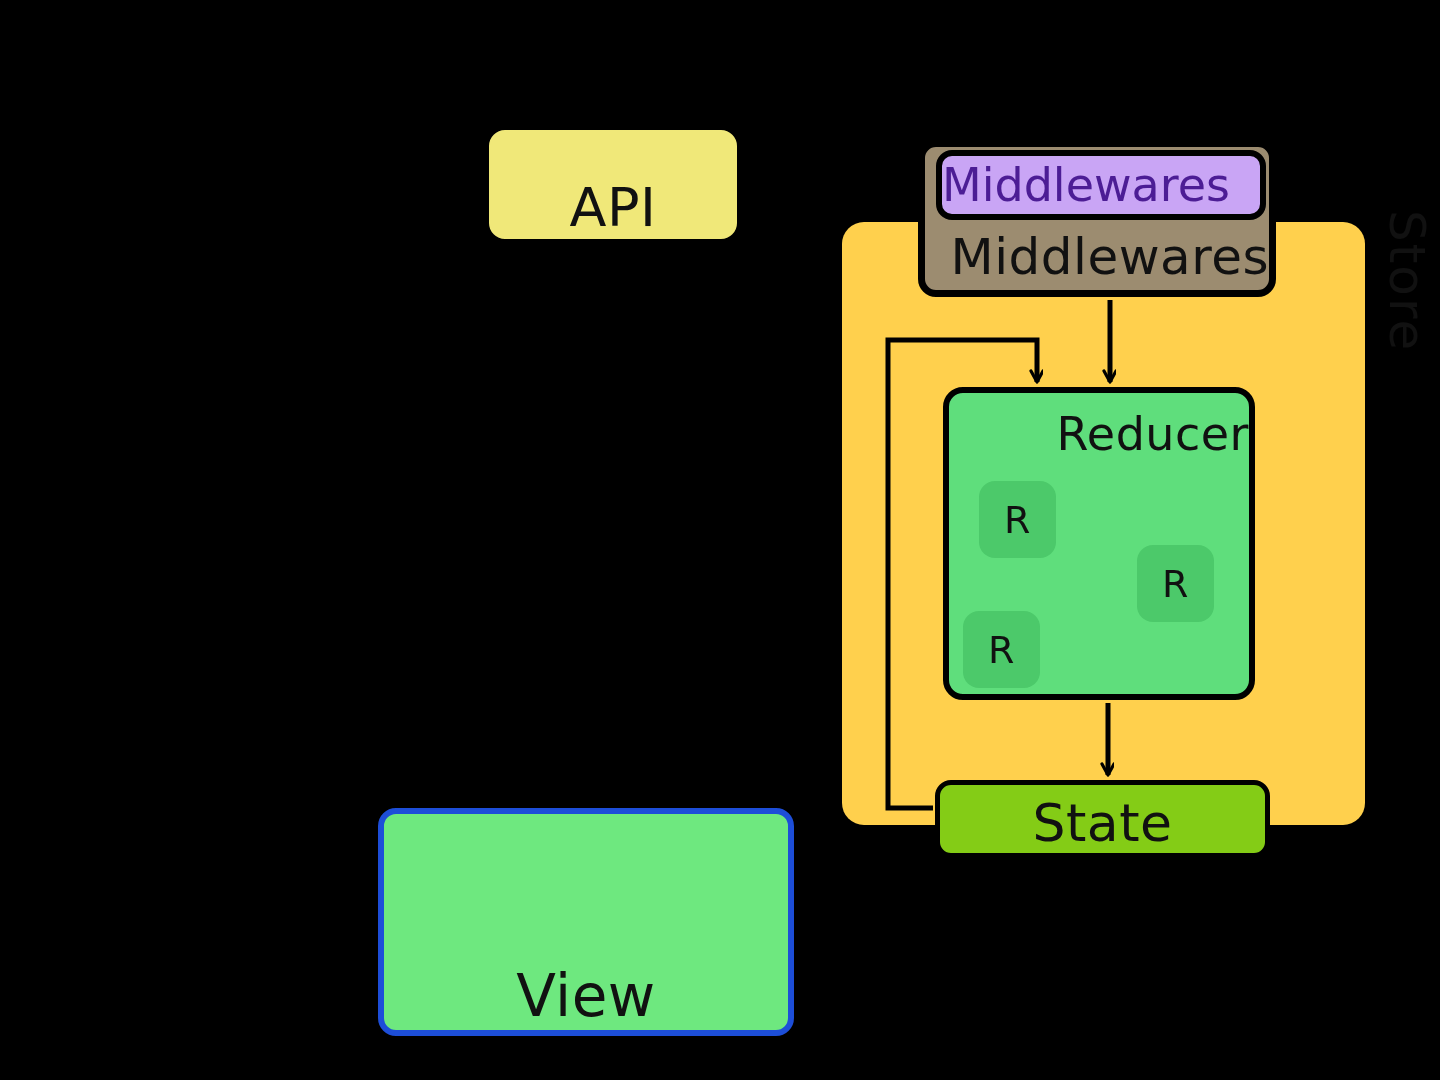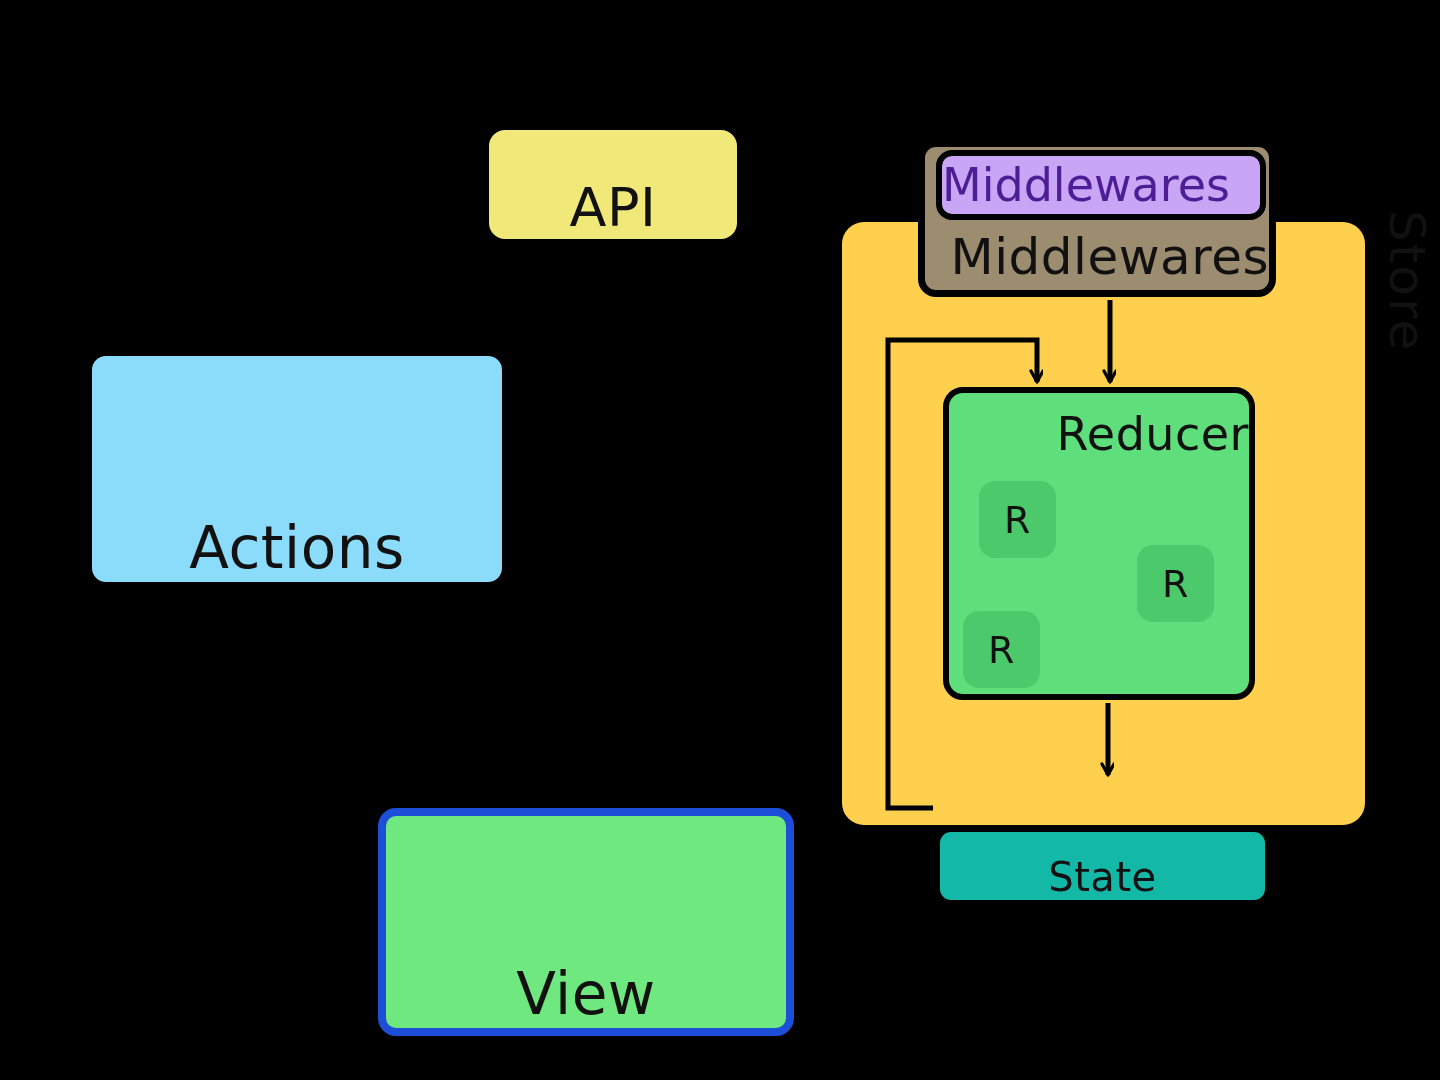--- a/index.html
+++ b/index.html
@@ -39,21 +39,21 @@
     left: 88px; top: 352px; width: 418px; height: 234px;
     background: #8BDCFB;
     border: 4px solid #000000;
     border-radius: 18px;
     font-size: 58px;
   }
   
   #view-node {
     left: 378px; top: 808px; width: 416px; height: 228px;
     background: #6EE87F;
-    border: 8px solid #1d4ed8;
+    border: 6px solid #1d4ed8;
     border-radius: 18px;
     font-size: 58px;
   }
   
   #store-node {
     left: 842px; top: 222px; width: 523px; height: 603px;
     background: #FFD04D;
     border-radius: 22px;
   }
   #store-label {
@@ -116,25 +116,24 @@
     display: flex;
     align-items: center;
     justify-content: center;
     font-size: 38px;
     color: #111111;
     user-select: none;
   }
   
   #state-node {
     left: 935px; top: 780px; width: 335px; height: 78px;
-    background: #14b8a6;
+    background: #84cc16;
     border: 5px solid #000000;
     border-radius: 16px;
-    font-size: 40px;
-    margin-top: 47px;
+    font-size: 52px;
   }
   svg.edges {
     position: absolute;
     left: 0; top: 0;
     width: 1440px; height: 1080px;
     pointer-events: none;
   }
 </style>
 </head>
 <body>
@@ -171,23 +170,20 @@
     <path d="M1105,860 Q1105,930 1035,930 L800,930" fill="none" stroke="#000000" stroke-width="3" marker-end="url(#ahw)"></path>
 
     <path d="M378,932 Q312,932 312,1000 L312,762 L312,600" fill="none" stroke="#000000" stroke-width="3" marker-end="url(#ahw)"></path>
     <path d="M375,932 Q300,932 300,862 L300,600" fill="none" stroke="#000000" stroke-width="3" marker-end="url(#ahw)"></path>
   </svg>
 
   <div class="node" id="api-node">
     <span>API</span>
   </div>
 
-  <div class="node" id="actions-node">
-    <span>Actions</span>
-  </div>
 
   <div class="node" id="view-node">
     <span>View</span>
   </div>
 
   <div class="node" id="dispatcher-node">
     <span id="dispatcher-label">Middlewares</span>
   </div>
 
   <div id="middlewares-node">

